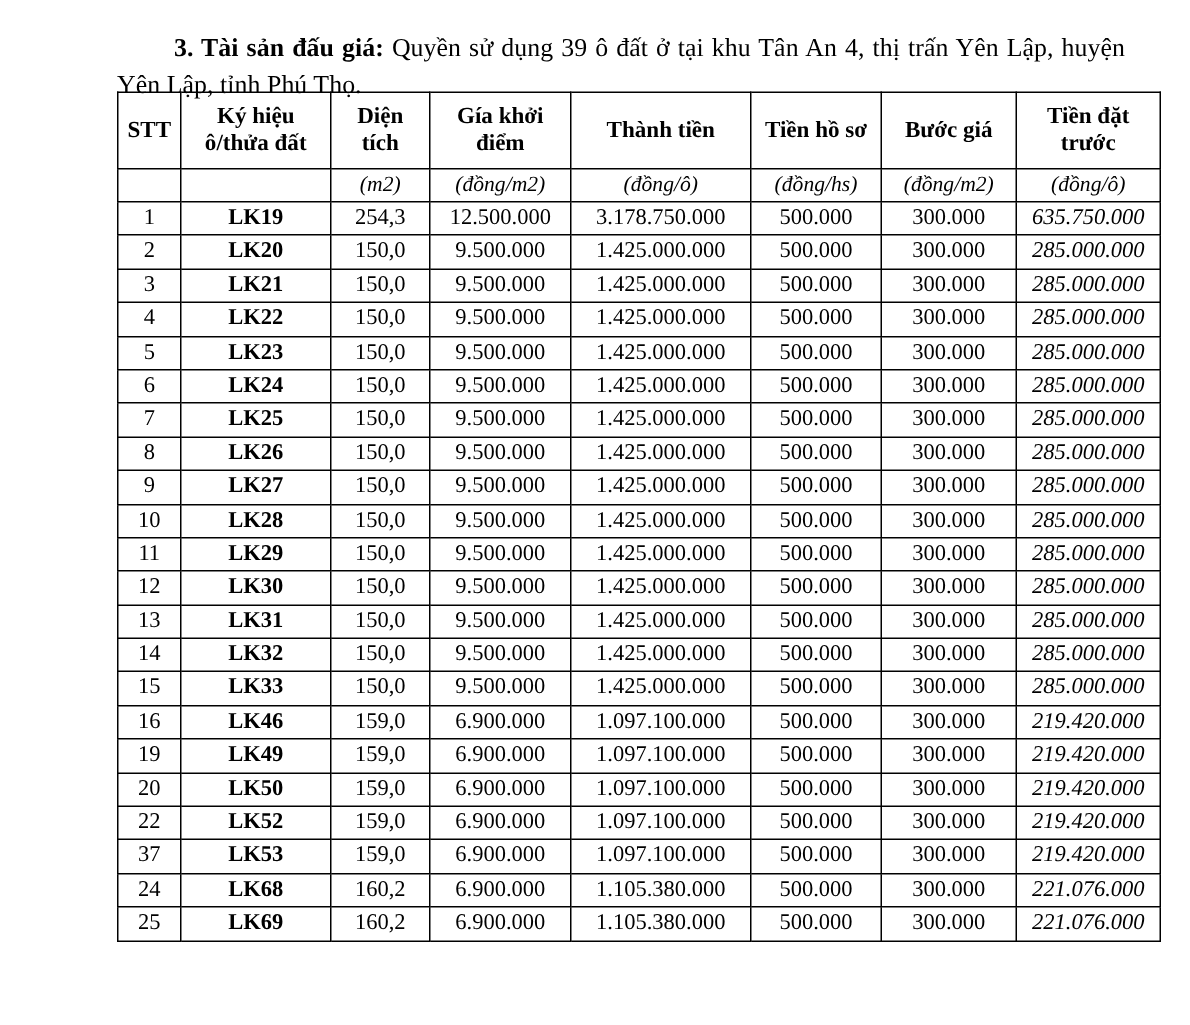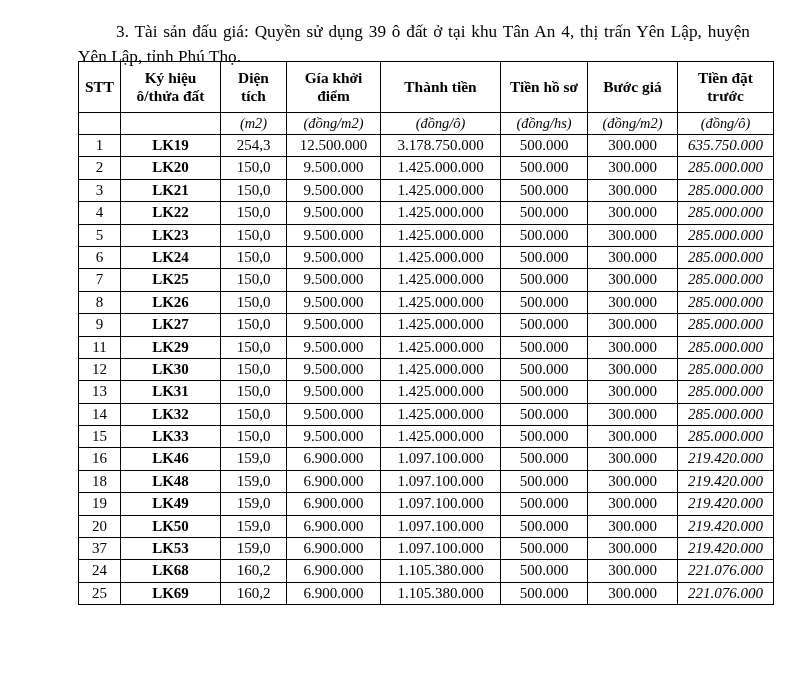--- a/index.html
+++ b/index.html
@@ -23,21 +23,21 @@
     left: 78px;
     top: 2px;
     width: 672px;
     font-size: 17.2px;
     line-height: 25px;
     text-align: justify;
     text-indent: 38px;
     letter-spacing: 0.05px;
   }
   #intro-paragraph .lead {
-    font-weight: normal;
+    font-weight: bold;
   }
 
   
   #auction-table-wrap {
     position: absolute;
     left: 78px;
     top: 61px;
     width: 673px;
   }
   table.auction {
@@ -235,20 +235,30 @@
           <td class="c-stt">9</td>
           <td class="c-sym">LK27</td>
           <td class="c-area">150,0</td>
           <td class="c-price">9.500.000</td>
           <td class="c-total">1.425.000.000</td>
           <td class="c-fee">500.000</td>
           <td class="c-step">300.000</td>
           <td class="c-deposit">285.000.000</td>
         </tr>
         <tr class="data-row">
+          <td class="c-stt">10</td>
+          <td class="c-sym">LK28</td>
+          <td class="c-area">150,0</td>
+          <td class="c-price">9.500.000</td>
+          <td class="c-total">1.425.000.000</td>
+          <td class="c-fee">500.000</td>
+          <td class="c-step">300.000</td>
+          <td class="c-deposit">285.000.000</td>
+        </tr>
+        <tr class="data-row">
           <td class="c-stt">11</td>
           <td class="c-sym">LK29</td>
           <td class="c-area">150,0</td>
           <td class="c-price">9.500.000</td>
           <td class="c-total">1.425.000.000</td>
           <td class="c-fee">500.000</td>
           <td class="c-step">300.000</td>
           <td class="c-deposit">285.000.000</td>
         </tr>
         <tr class="data-row">
@@ -295,42 +305,42 @@
           <td class="c-stt">16</td>
           <td class="c-sym">LK46</td>
           <td class="c-area">159,0</td>
           <td class="c-price">6.900.000</td>
           <td class="c-total">1.097.100.000</td>
           <td class="c-fee">500.000</td>
           <td class="c-step">300.000</td>
           <td class="c-deposit">219.420.000</td>
         </tr>
         <tr class="data-row">
-          <td class="c-stt">18</td>
-          <td class="c-sym">LK48</td>
-          <td class="c-area">159,0</td>
-          <td class="c-price">6.900.000</td>
-          <td class="c-total">1.097.100.000</td>
-          <td class="c-fee">500.000</td>
-          <td class="c-step">300.000</td>
-          <td class="c-deposit">219.420.000</td>
-        </tr>
-        <tr class="data-row">
           <td class="c-stt">19</td>
           <td class="c-sym">LK49</td>
           <td class="c-area">159,0</td>
           <td class="c-price">6.900.000</td>
           <td class="c-total">1.097.100.000</td>
           <td class="c-fee">500.000</td>
           <td class="c-step">300.000</td>
           <td class="c-deposit">219.420.000</td>
         </tr>
         <tr class="data-row">
           <td class="c-stt">20</td>
           <td class="c-sym">LK50</td>
+          <td class="c-area">159,0</td>
+          <td class="c-price">6.900.000</td>
+          <td class="c-total">1.097.100.000</td>
+          <td class="c-fee">500.000</td>
+          <td class="c-step">300.000</td>
+          <td class="c-deposit">219.420.000</td>
+        </tr>
+        <tr class="data-row">
+          <td class="c-stt">22</td>
+          <td class="c-sym">LK52</td>
           <td class="c-area">159,0</td>
           <td class="c-price">6.900.000</td>
           <td class="c-total">1.097.100.000</td>
           <td class="c-fee">500.000</td>
           <td class="c-step">300.000</td>
           <td class="c-deposit">219.420.000</td>
         </tr>
         <tr class="data-row">
           <td class="c-stt">37</td>
           <td class="c-sym">LK53</td>

